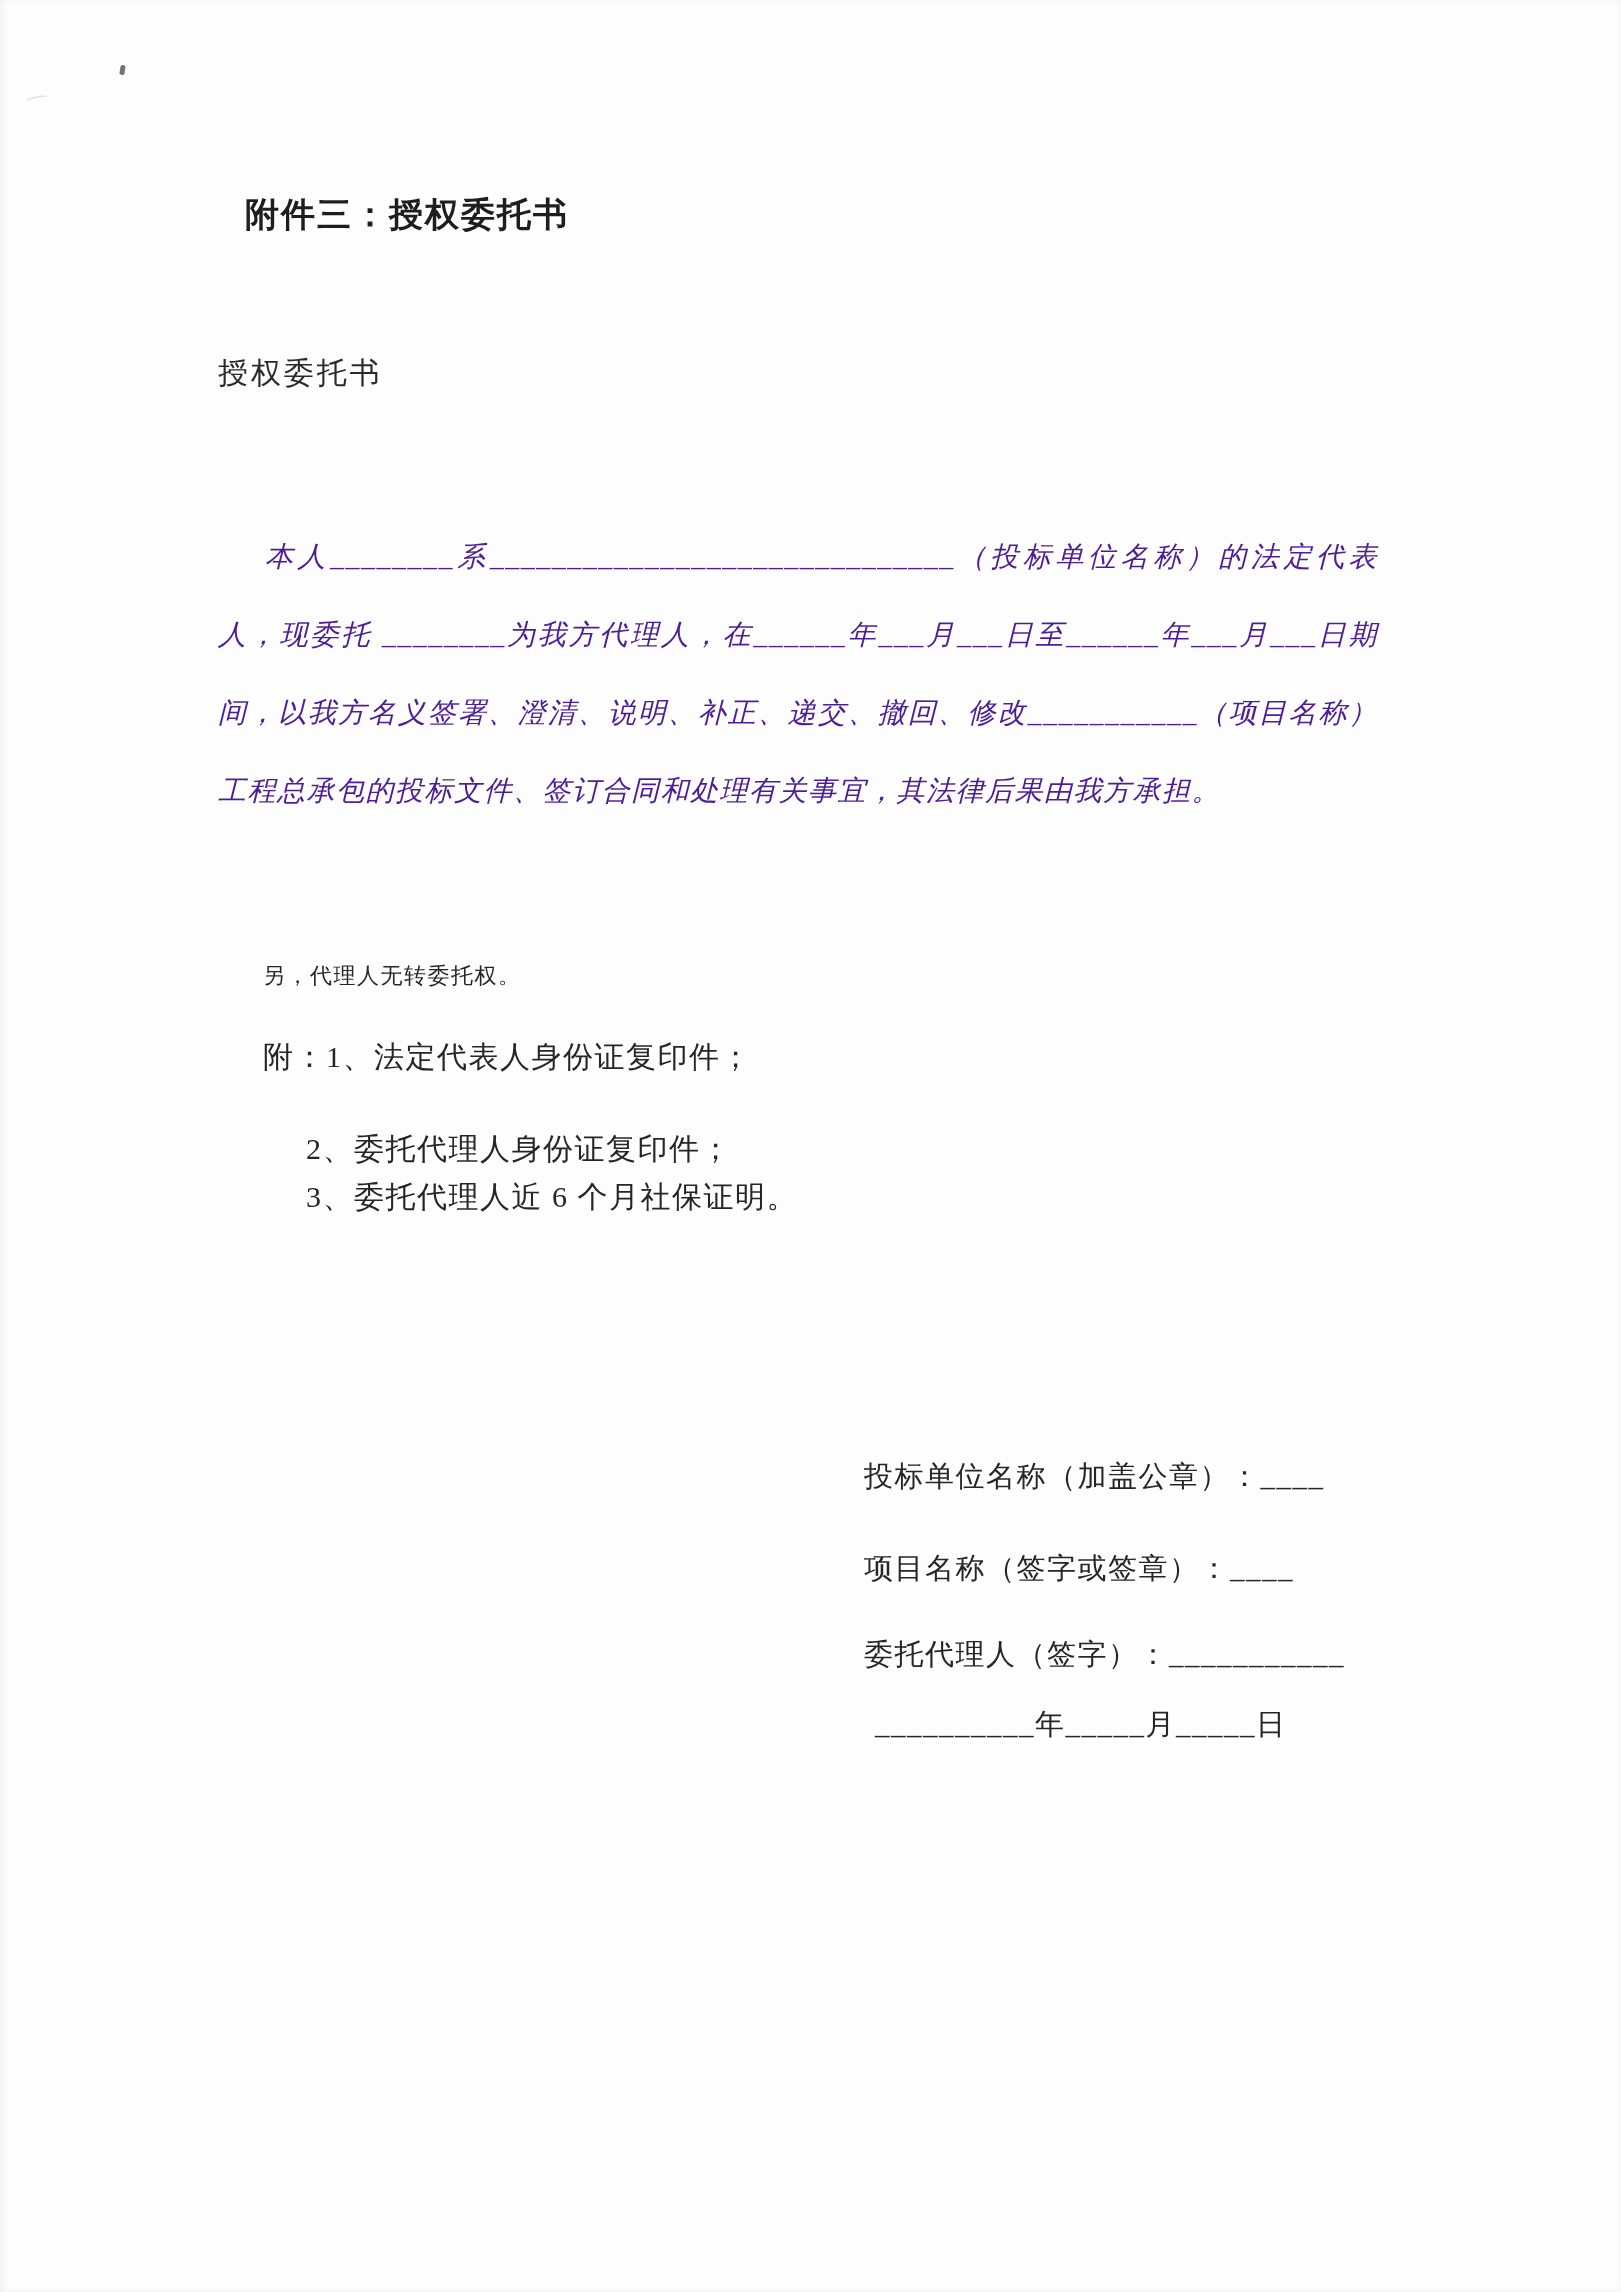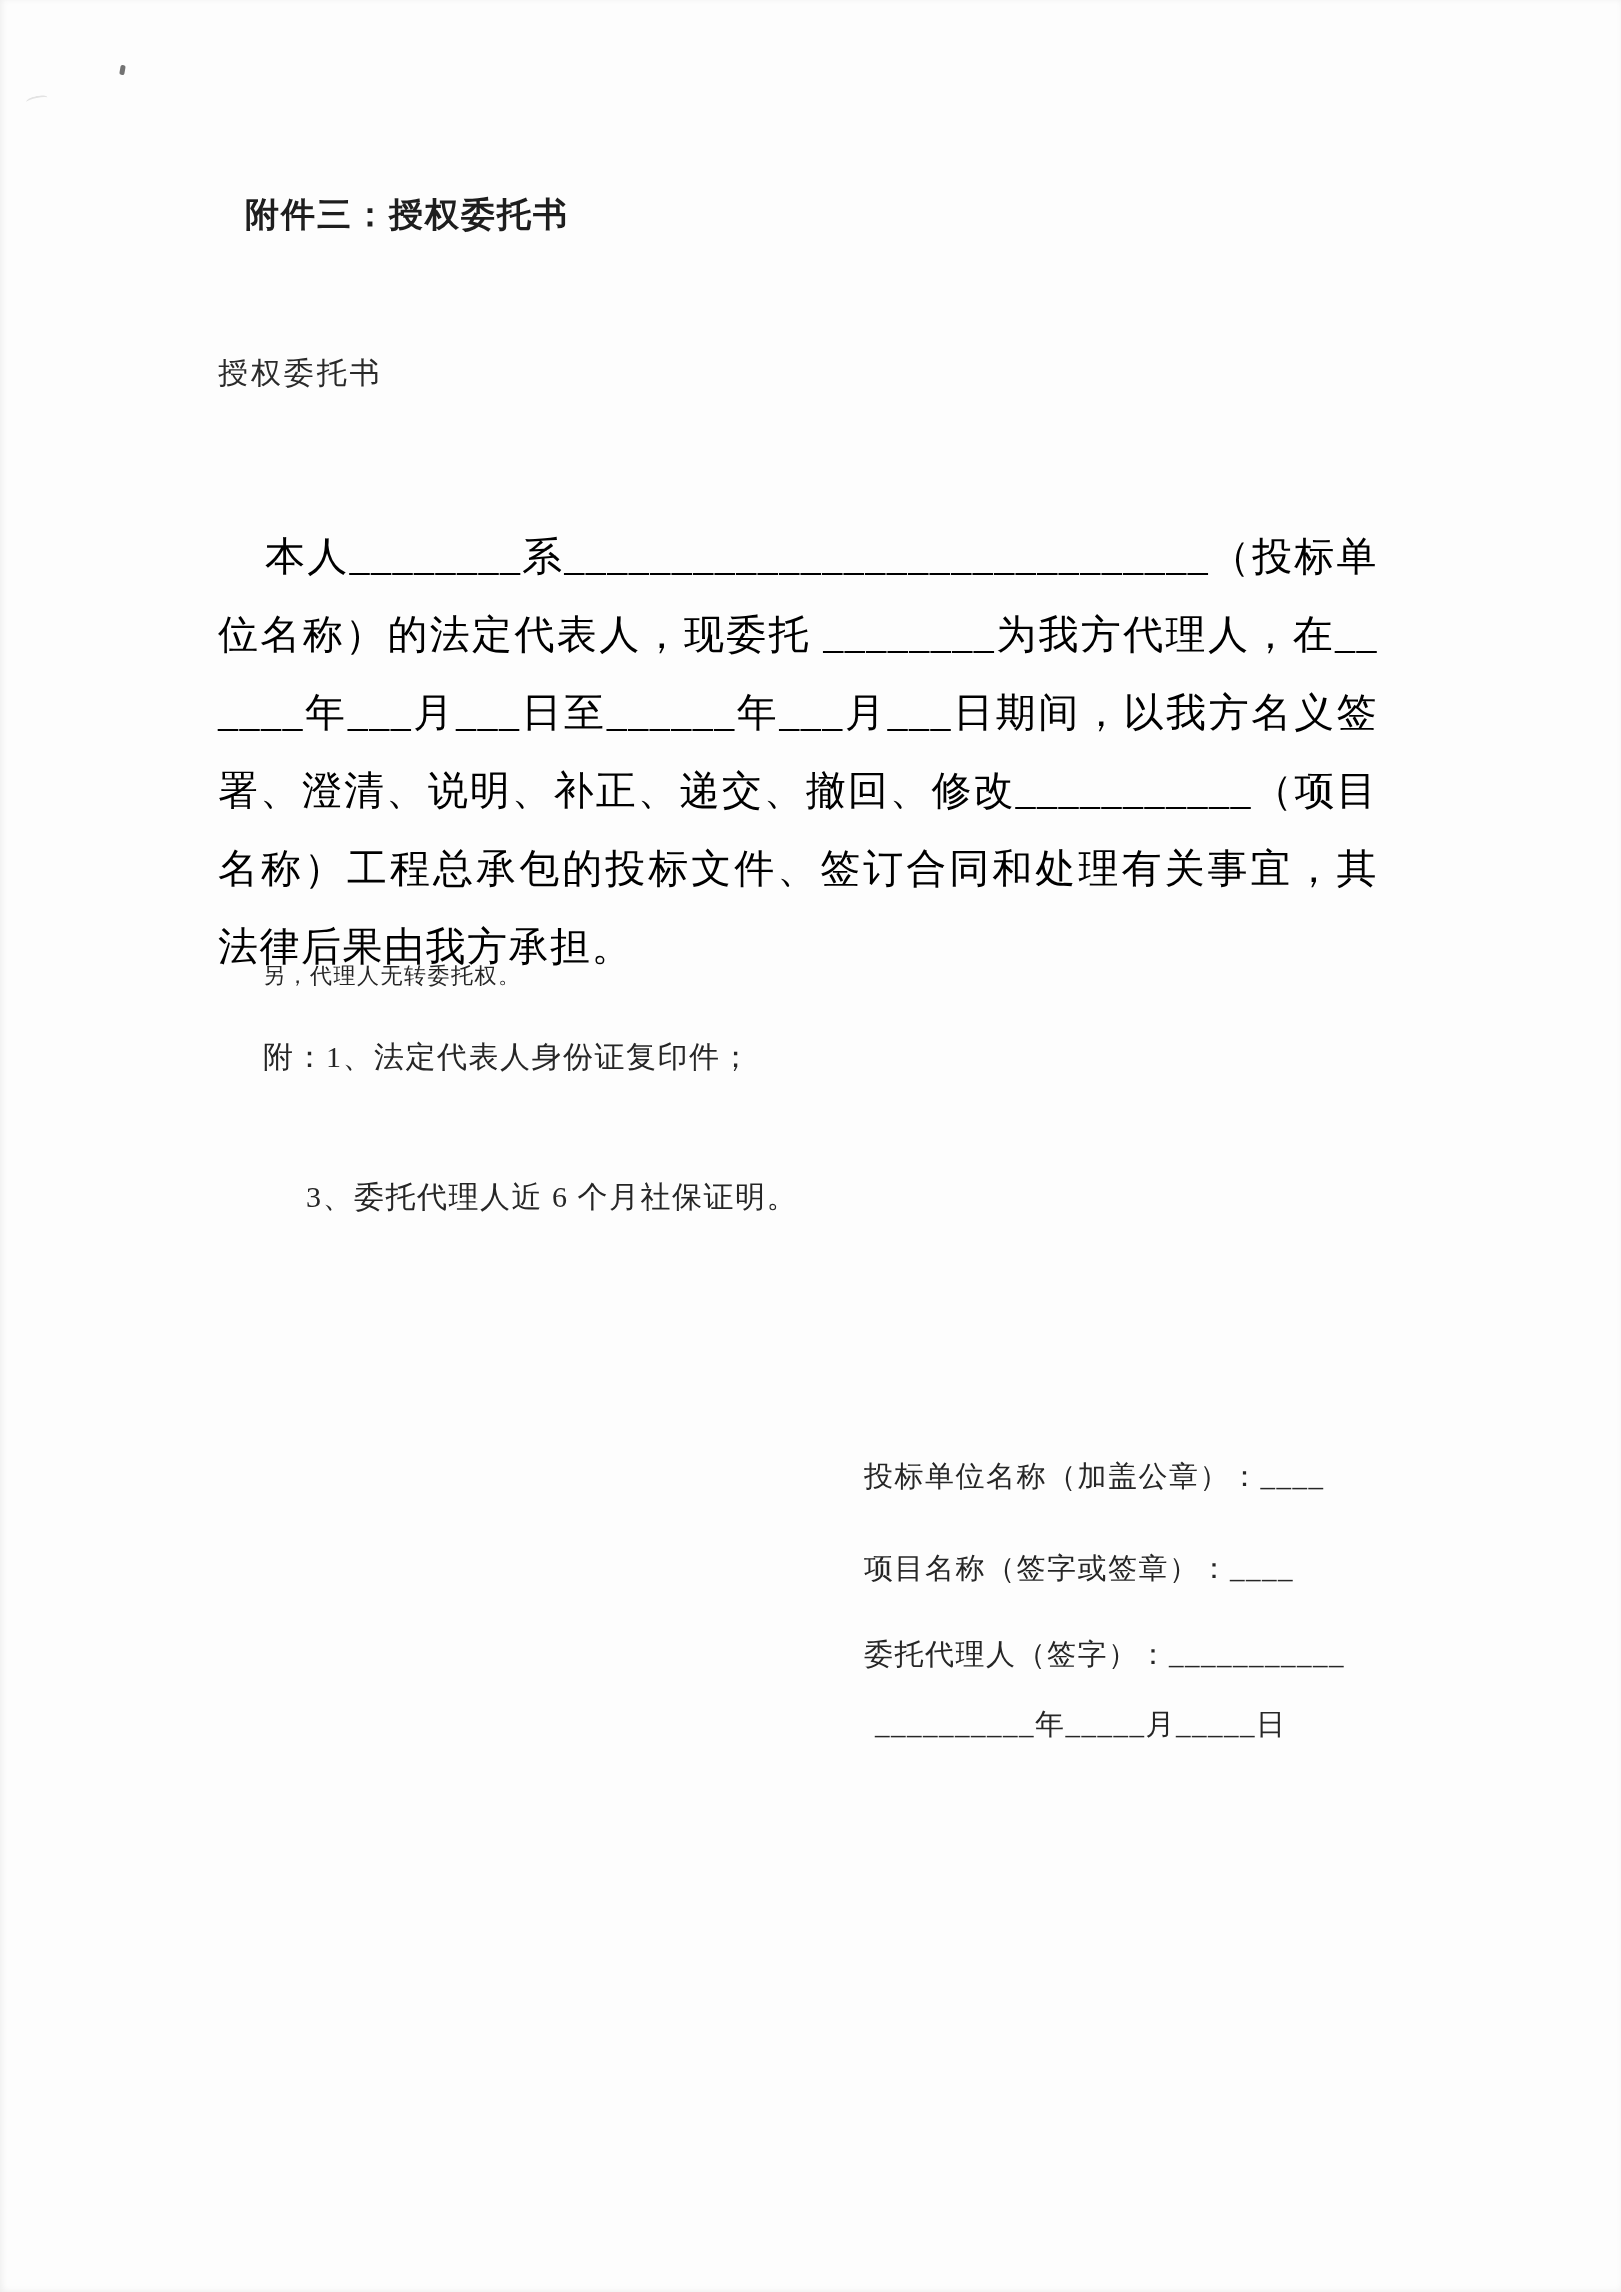--- a/index.html
+++ b/index.html
@@ -66,27 +66,28 @@
     color: #2a2a2a;
     white-space: nowrap;
   }
 
   
   .para-main {
     position: absolute;
     left: 218px;
     top: 518px;
     width: 1160px;
-    font-size: 40px;
+    font-size: 28px;
     line-height: 78px;
     text-align: justify;
     text-indent: 47px;
     letter-spacing: 1.5px;
-    color: #000000;
+    color: #4c1d95;
     word-break: break-all;
+    font-style: italic;
   }
 
   .para-clause {
     position: absolute;
     left: 263px;
     top: 961px;
     font-size: 22px;
     letter-spacing: 1.5px;
     white-space: nowrap;
   }
@@ -124,20 +125,21 @@
 
   <div class="attachment-heading">附件三：授权委托书</div>
 
   <div class="doc-title">授权委托书</div>
 
   <p class="para-main">本人________系______________________________（投标单位名称）的法定代表人，现委托 ________为我方代理人，在______年___月___日至______年___月___日期间，以我方名义签署、澄清、说明、补正、递交、撤回、修改___________（项目名称）工程总承包的投标文件、签订合同和处理有关事宜，其法律后果由我方承担。</p>
 
   <p class="para-clause">另，代理人无转委托权。</p>
 
   <p class="attachment-item attachment-item-1">附：1、法定代表人身份证复印件；</p>
+  <p class="attachment-item attachment-item-2">2、委托代理人身份证复印件；</p>
   <p class="attachment-item attachment-item-3">3、委托代理人近 6 个月社保证明。</p>
 
   <div>
     <p class="signature-line sig-unit">投标单位名称（加盖公章）：____</p>
     <p class="signature-line sig-legal">项目名称（签字或签章）：____</p>
     <p class="signature-line sig-agent">委托代理人（签字）：___________</p>
     <p class="signature-line sig-date">__________年_____月_____日</p>
   </div>
 
 </div>

